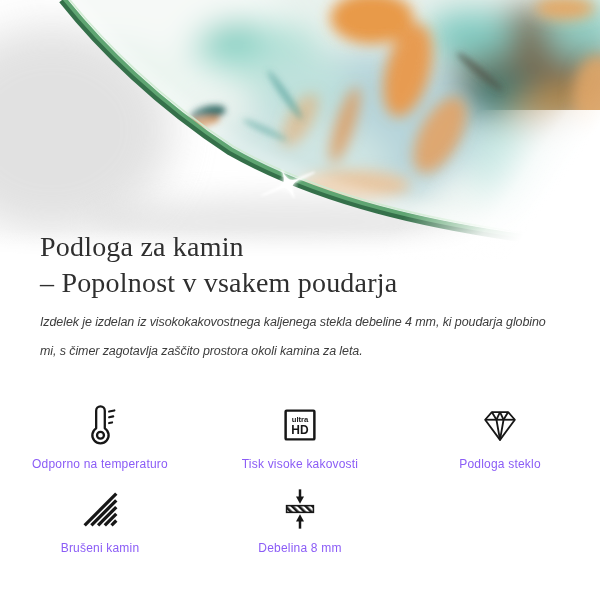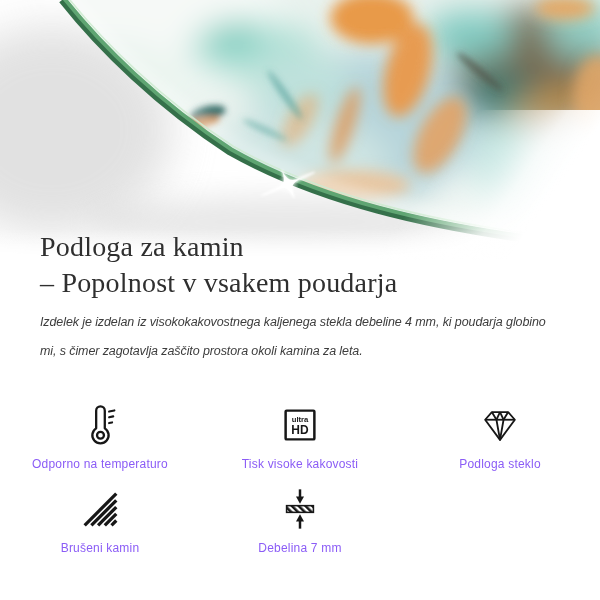--- a/index.html
+++ b/index.html
@@ -191,16 +191,16 @@
             <rect width="2.6" height="5" fill="#171717"></rect>
           </pattern>
         </defs>
         <rect x="10" y="20.5" width="28" height="7" fill="url(#hatchP)" stroke="#171717" stroke-width="1.6"></rect>
         <path d="M24 3.5 L24 11.5" stroke="#171717" stroke-width="2.6"></path>
         <polygon points="24,18.5 19.8,11 28.2,11" fill="#171717"></polygon>
         <path d="M24 44.5 L24 36.5" stroke="#171717" stroke-width="2.6"></path>
         <polygon points="24,29.5 19.8,37 28.2,37" fill="#171717"></polygon>
       </svg>
     </div>
-    <div class="flabel">Debelina 7 mm</div>
+    <div class="flabel">Debelina 8 mm</div>
   </div>
 
 </div>
 
 </body></html>

